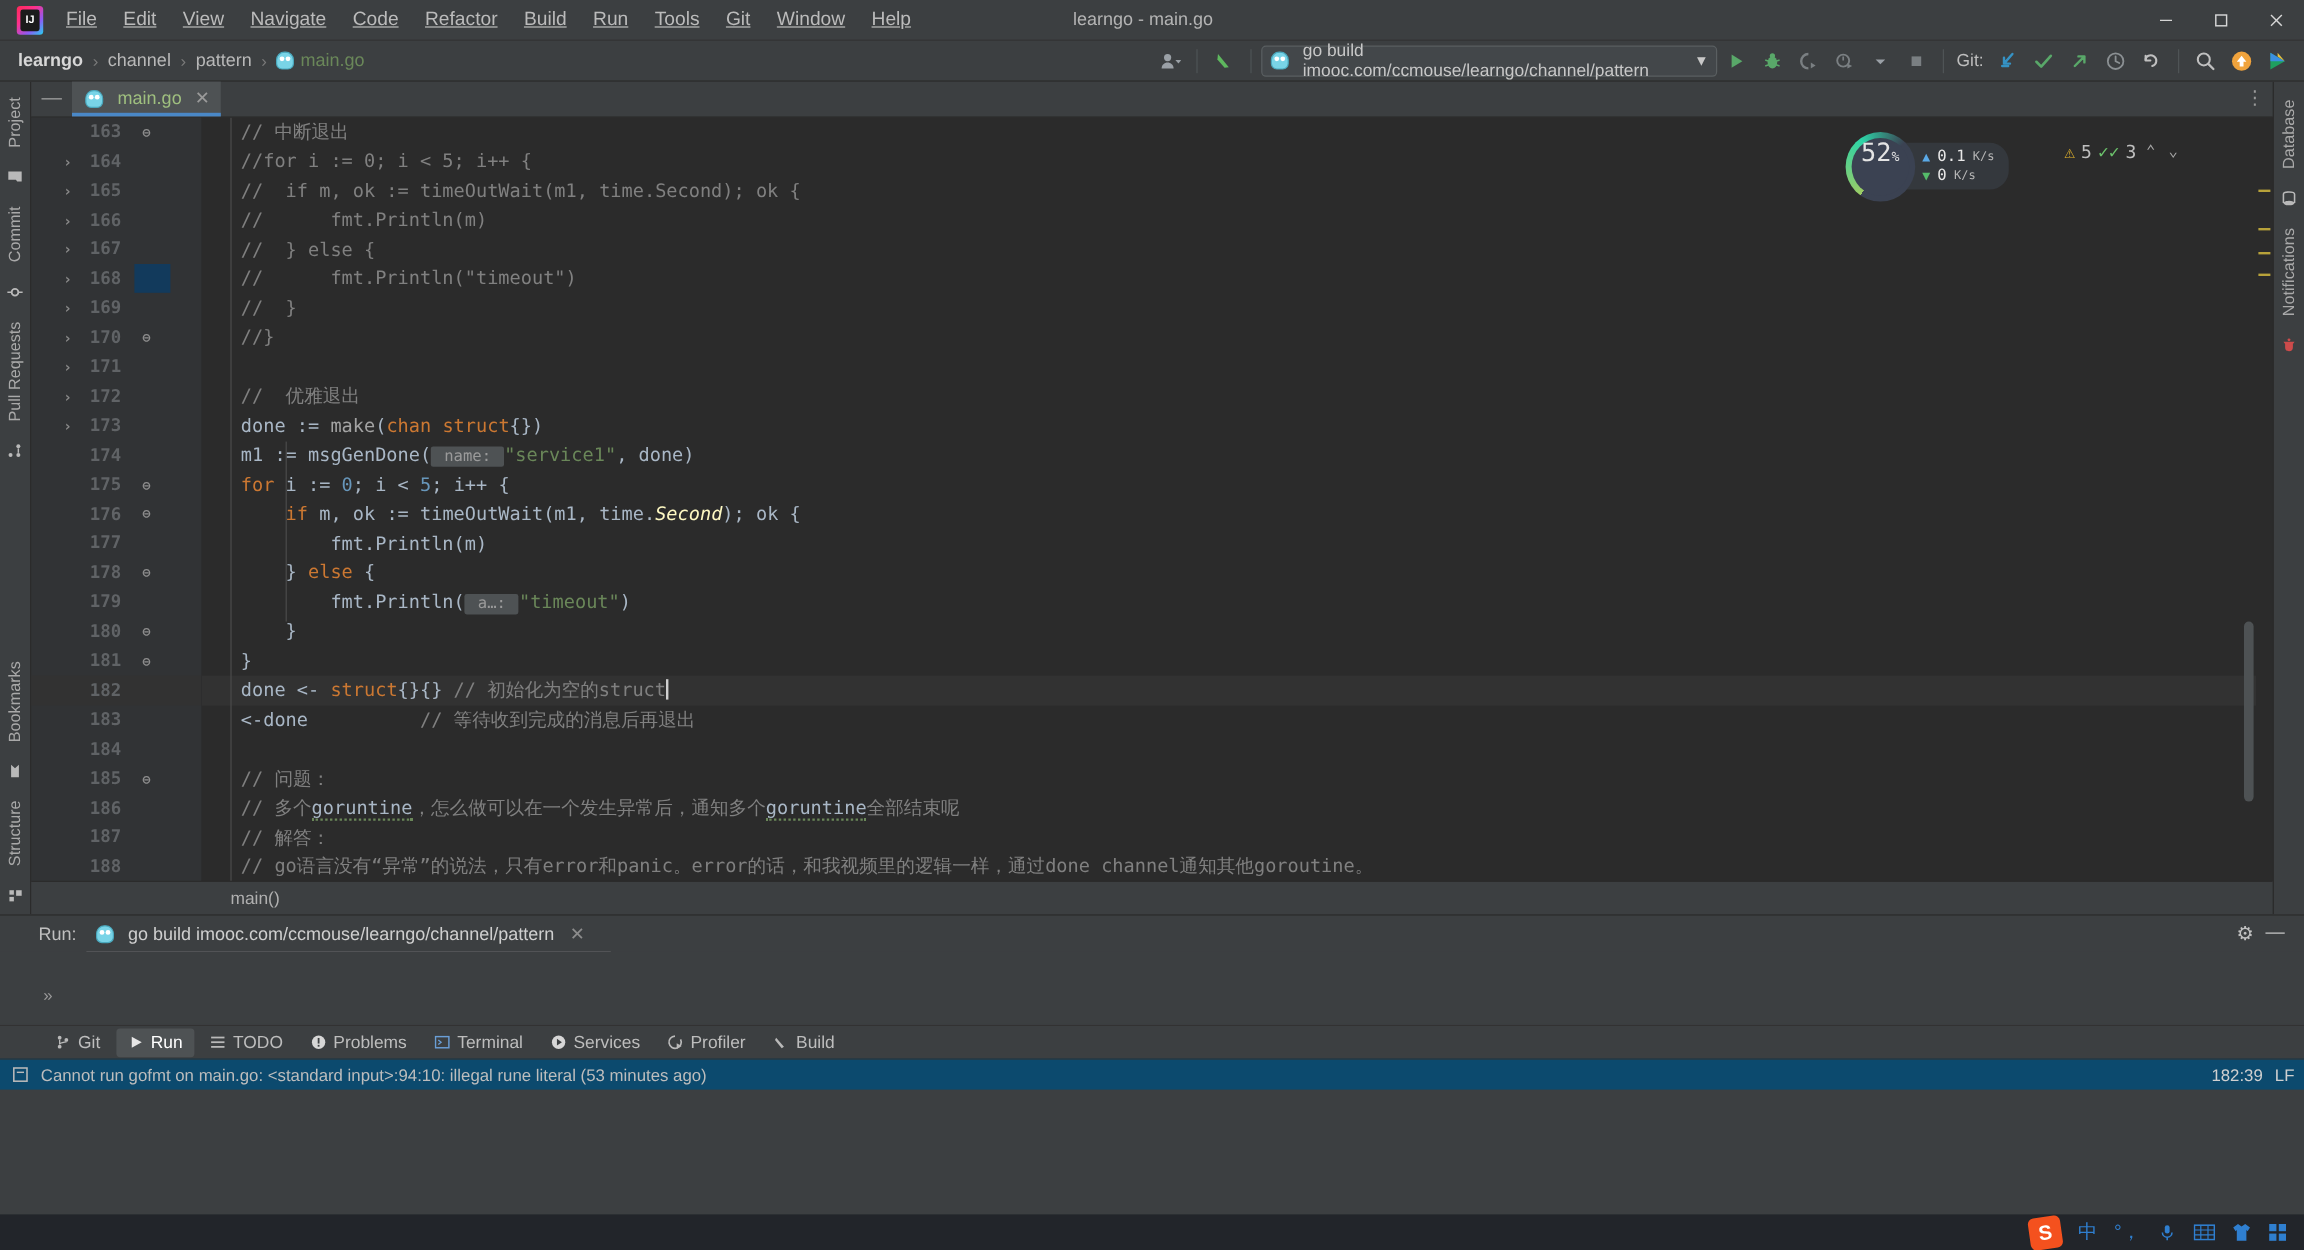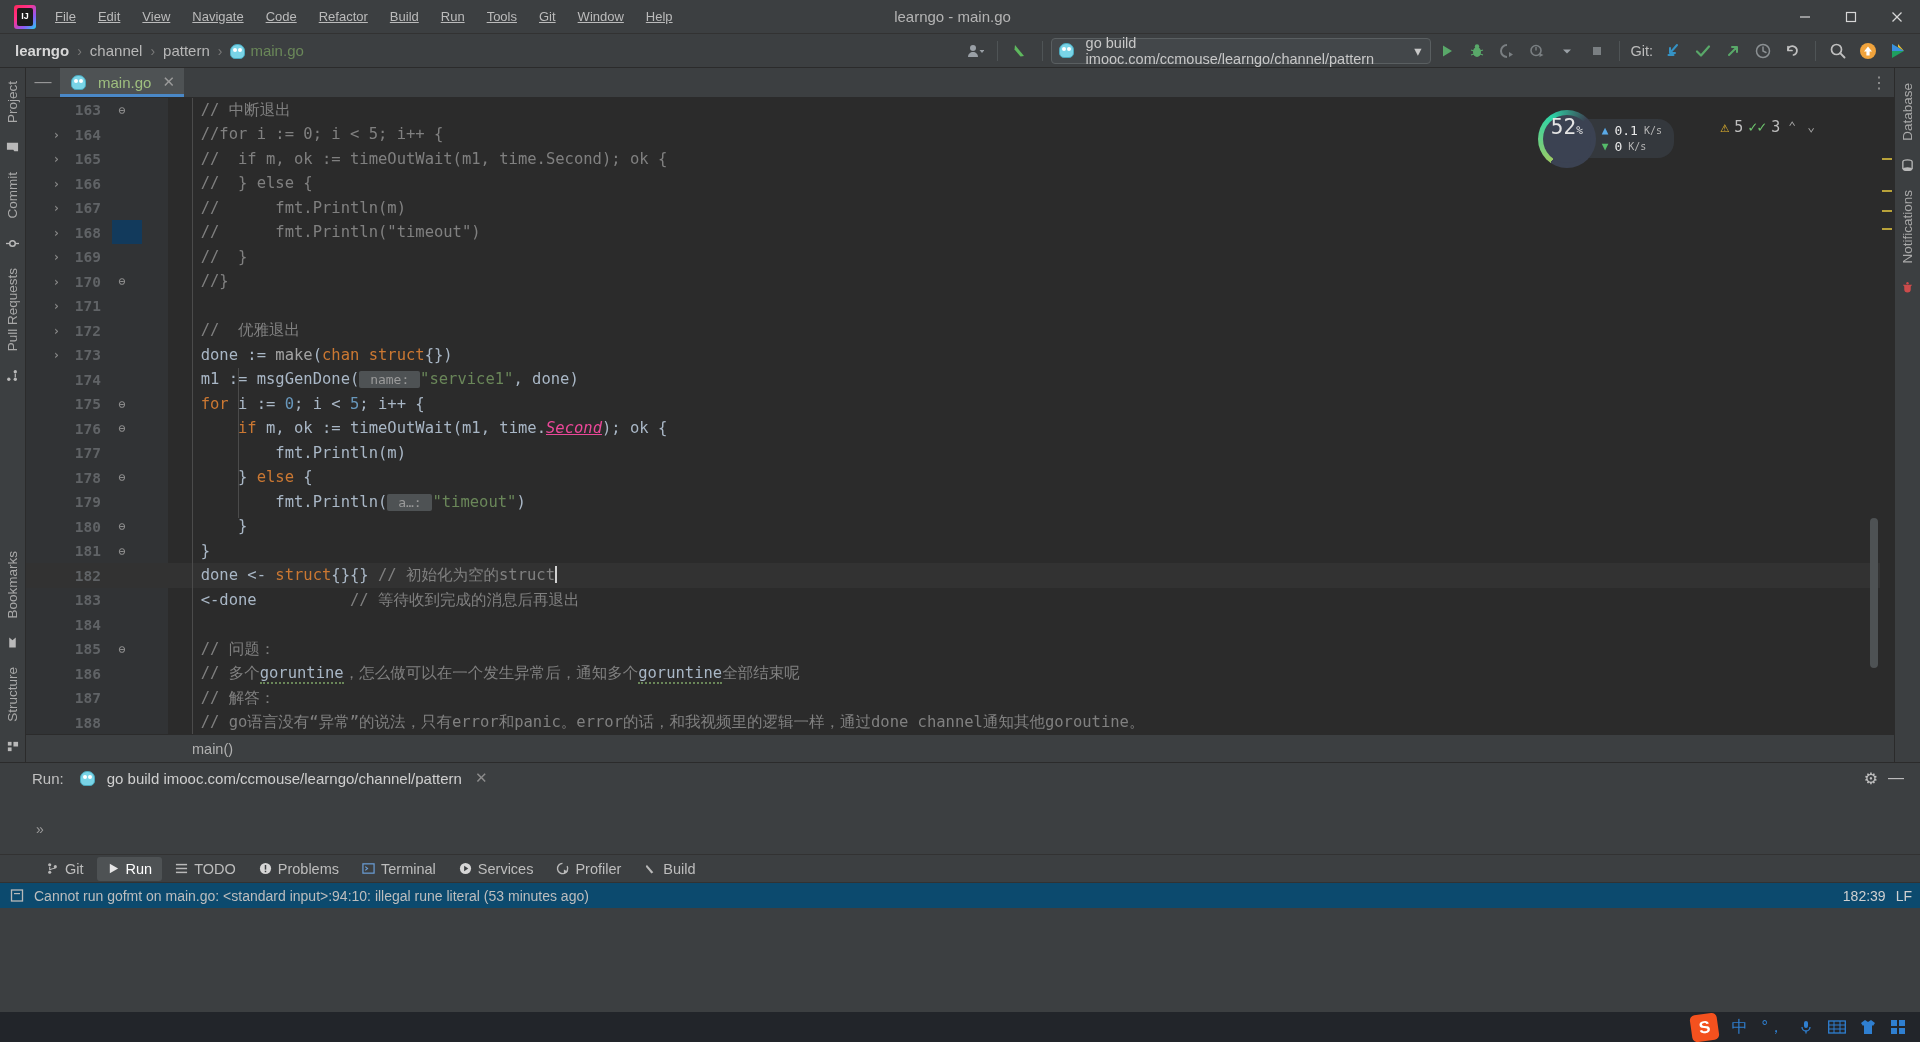--- a/index.html
+++ b/index.html
@@ -21,21 +21,21 @@
     width: 22px; height: 24px; margin: 0 8px 0 14px; flex: none;
     border-radius: 3px; position: relative; overflow: hidden;
     background: linear-gradient(135deg,#fe2857 0%,#ff318c 35%,#8b5cf6 70%,#22d3ee 100%);
   }
   .ij-logo span {
     position: absolute; inset: 3px; background: #1b1b1b; border-radius: 2px;
     color: #fff; font-size: 9px; line-height: 16px; text-align: center; font-weight: bold;
   }
   .menu { display: flex; align-items: center; gap: 0px; }
   .menu-item {
-    color: #bbbbbb; font-size: 13px; padding: 5px 11px; cursor: default; white-space: nowrap;
+    color: #bbbbbb; font-size: 16px; padding: 5px 11px; cursor: default; white-space: nowrap;
   }
   .menu-item u { text-decoration: underline; }
   .win-title {
     position: absolute; left: 0; right: 15px; text-align: center;
     color: #b4b4b4; font-size: 15px; pointer-events: none;
   }
   .win-ctrls {
     margin-left: auto; display: flex; align-items: center; height: 100%;
   }
   .win-btn {
@@ -135,21 +135,21 @@
   }
   .cline {
     height: 24.5px; line-height: 24.5px; white-space: pre; color: #a9b7c6; padding-left: 14px;
   }
   .cline.current { background: #323232; }
   .kw { color: #cc7832; }
   .str { color: #6a8759; }
   .num { color: #6897bb; }
   .cmt { color: #808080; }
   .fn  { color: #a3a3a3; }
-  .ital { color: #ec4899; font-style: italic; text-decoration: underline; }
+  .ital { color: #fef9c3; font-style: italic; }
   .plain { color: #a9b7c6; }
   .hintp {
     background: #4e5254; color: #9a9a9a; font-size: 13px; padding: 1px 3px; border-radius: 2px;
   }
   .typo { border-bottom: 2px dotted #6a8759; }
   .caret {
     display: inline-block; width: 1.5px; height: 17px; background: #d0d0d0; vertical-align: -3px;
   }
   .indent-guide {
     position: absolute; width: 1px; background: #4b4b4b; left: 24px;
@@ -629,22 +629,22 @@
             </div>
         </div>
 
         <div class="codearea">
           <div class="indent-guide" style="top:0;height:694px;left:24px"></div>
           <div class="indent-guide" style="top:270px;height:150px;left:70px"></div>
           <div id="code-rows">
               <div class="cline"><span class="cmt">  // 中断退出</span></div>
               <div class="cline"><span class="cmt">  //for i := 0; i &lt; 5; i++ {</span></div>
               <div class="cline"><span class="cmt">  //  if m, ok := timeOutWait(m1, time.Second); ok {</span></div>
+              <div class="cline"><span class="cmt">  //      fmt.Println(m)</span></div>
               <div class="cline"><span class="cmt">  //  } else {</span></div>
-              <div class="cline"><span class="cmt">  //      fmt.Println(m)</span></div>
               <div class="cline"><span class="cmt">  //      fmt.Println("timeout")</span></div>
               <div class="cline"><span class="cmt">  //  }</span></div>
               <div class="cline"><span class="cmt">  //}</span></div>
               <div class="cline">&nbsp;</div>
               <div class="cline"><span class="cmt">  //  优雅退出</span></div>
               <div class="cline"><span class="plain">  done := </span><span class="fn">make</span><span class="plain">(</span><span class="kw">chan struct</span><span class="plain">{})</span></div>
               <div class="cline"><span class="plain">  m1 := msgGenDone(</span><span class="hintp"> name: </span><span class="str">"service1"</span><span class="plain">, done)</span></div>
               <div class="cline"><span class="plain">  </span><span class="kw">for</span><span class="plain"> i := </span><span class="num">0</span><span class="plain">; i &lt; </span><span class="num">5</span><span class="plain">; i++ {</span></div>
               <div class="cline"><span class="plain">      </span><span class="kw">if</span><span class="plain"> m, ok := timeOutWait(m1, time.</span><span class="ital">Second</span><span class="plain">); ok {</span></div>
               <div class="cline"><span class="plain">          fmt.Println(m)</span></div>

